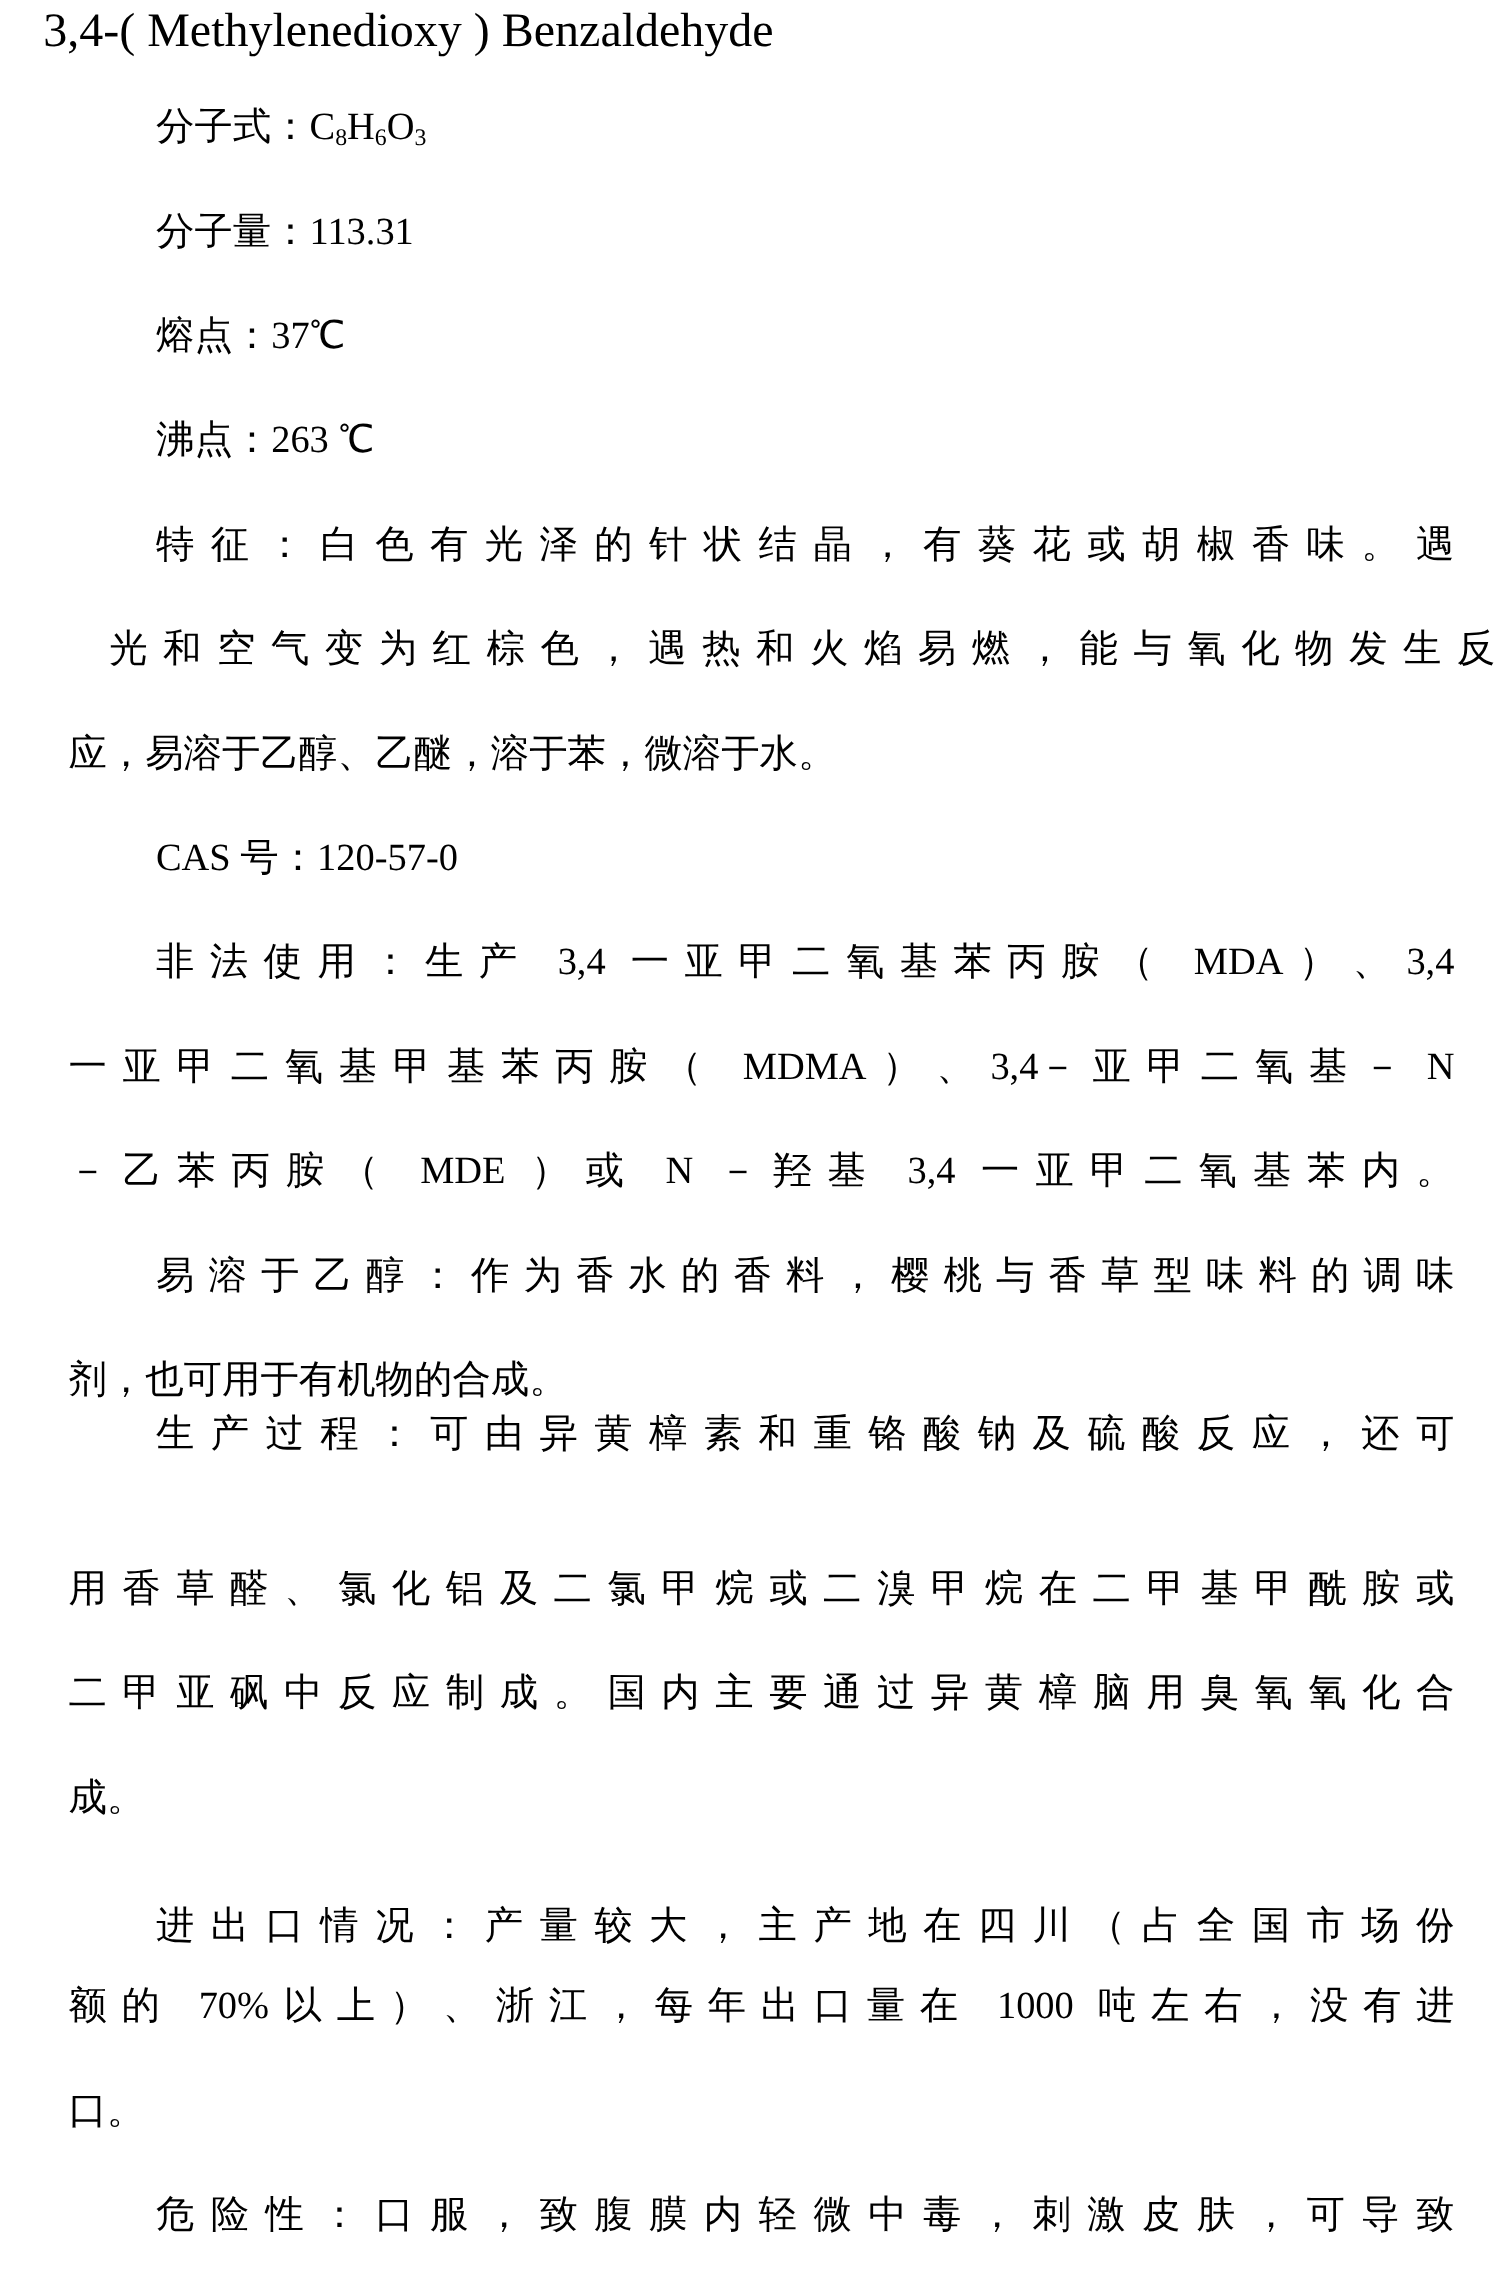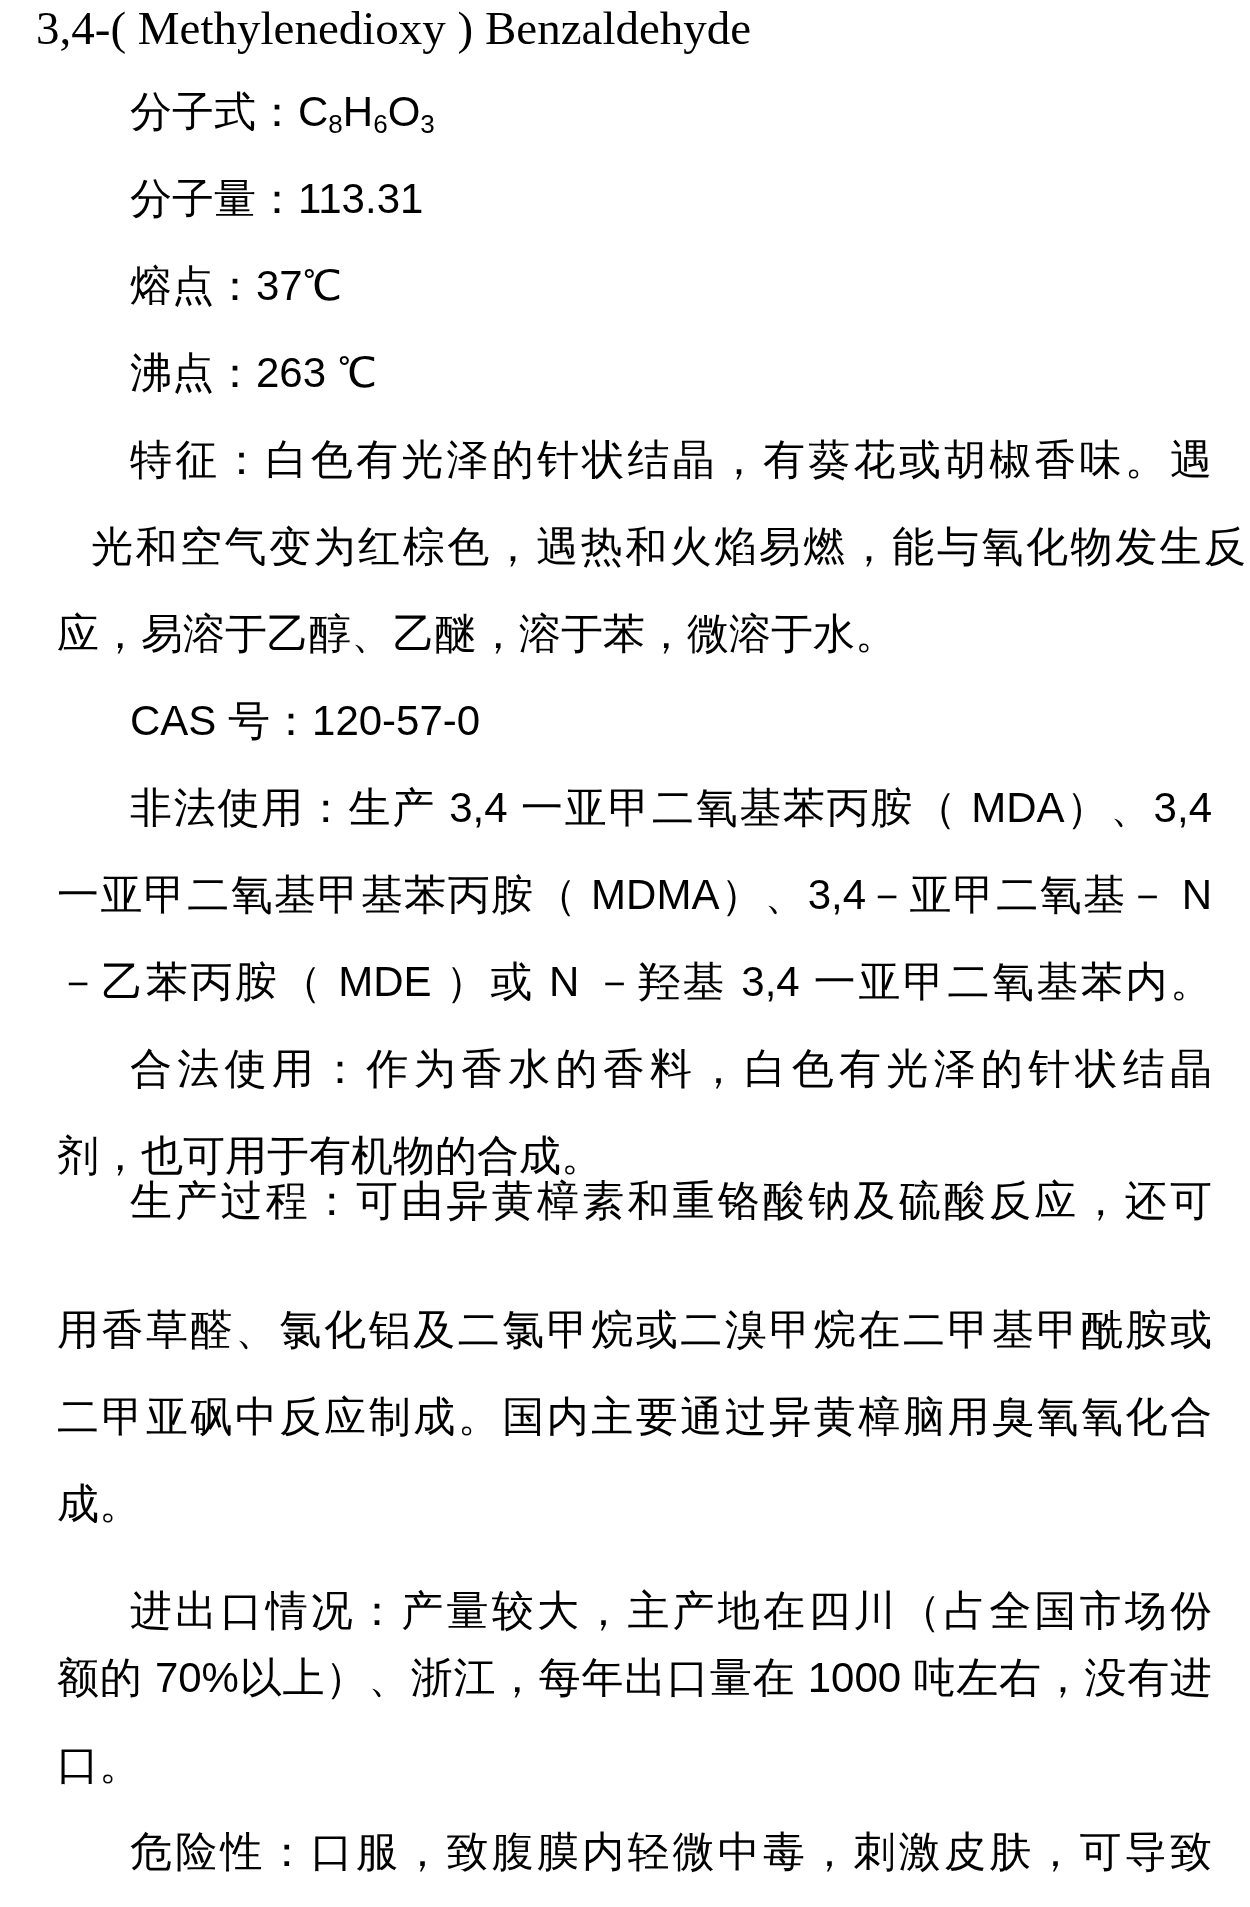--- a/index.html
+++ b/index.html
@@ -13,35 +13,35 @@
     height: 1907px;
     background: #ffffff;
     overflow: hidden;
     font-family: "Liberation Serif", serif;
     color: #000000;
   }
   .doc-title {
     position: absolute;
     left: 36px;
     top: 4px;
-    font-size: 47px;
+    font-size: 40px;
     line-height: 1.05;
     white-space: nowrap;
     font-family: "Liberation Serif", serif;
   }
   .line {
     position: absolute;
     left: 57px;
     width: 1155px;
     height: 87px;
-    font-size: 42px;
+    font-size: 32px;
     line-height: 1.12;
     white-space: nowrap;
     overflow: visible;
-    font-family: Liberation Sans, sans-serif;
+    font-family: Liberation Serif, serif;
   }
   .line.indent {
     left: 130px;
     width: 1082px;
   }
   .line.justify {
     white-space: normal;
     text-align: justify;
     text-align-last: justify;
     text-justify: inter-character;
@@ -62,21 +62,21 @@
       <div class="line indent" style="top: 175px;">分子量：113.31</div>
       <div class="line indent" style="top: 262px;">熔点：37℃</div>
       <div class="line indent" style="top: 349px;">沸点：263 ℃</div>
       <div class="line indent justify" style="top: 436px;">特征：白色有光泽的针状结晶，有葵花或胡椒香味。遇</div>
       <div class="line justify" style="top: 523px; margin-left: 34px;">光和空气变为红棕色，遇热和火焰易燃，能与氧化物发生反</div>
       <div class="line" style="top: 610px;">应，易溶于乙醇、乙醚，溶于苯，微溶于水。</div>
       <div class="line indent" style="top: 697px;">CAS 号：120-57-0</div>
       <div class="line indent justify" style="top: 784px;">非法使用：生产 3,4 一亚甲二氧基苯丙胺（ MDA）、3,4</div>
       <div class="line justify" style="top: 871px;">一亚甲二氧基甲基苯丙胺（ MDMA）、3,4－亚甲二氧基－ N</div>
       <div class="line justify" style="top: 958px;">－乙苯丙胺（ MDE ）或 N －羟基 3,4 一亚甲二氧基苯内。</div>
-      <div class="line indent justify" style="top: 1045px;">合法使用：作为香水的香料，白色有光泽的针状结晶</div>
+      <div class="line indent justify" style="top: 1045px;">易溶于乙醇：作为香水的香料，樱桃与香草型味料的调味</div>
       <div class="line" style="top: 1132px;">剂，也可用于有机物的合成。</div>
       <div class="line indent justify" style="top: 1177px;">生产过程：可由异黄樟素和重铬酸钠及硫酸反应，还可</div>
       <div class="line justify" style="top: 1306px;">用香草醛、氯化铝及二氯甲烷或二溴甲烷在二甲基甲酰胺或</div>
       <div class="line justify" style="top: 1393px;">二甲亚砜中反应制成。国内主要通过异黄樟脑用臭氧氧化合</div>
       <div class="line" style="top: 1480px;">成。</div>
       <div class="line indent justify" style="top: 1567px; margin-top: 20px;">进出口情况：产量较大，主产地在四川（占全国市场份</div>
       <div class="line justify" style="top: 1654px;">额的 70%以上）、浙江，每年出口量在 1000 吨左右，没有进</div>
       <div class="line" style="top: 1741px;">口。</div>
       <div class="line indent justify" style="top: 1828px;">危险性：口服，致腹膜内轻微中毒，刺激皮肤，可导致</div>
     </div>

